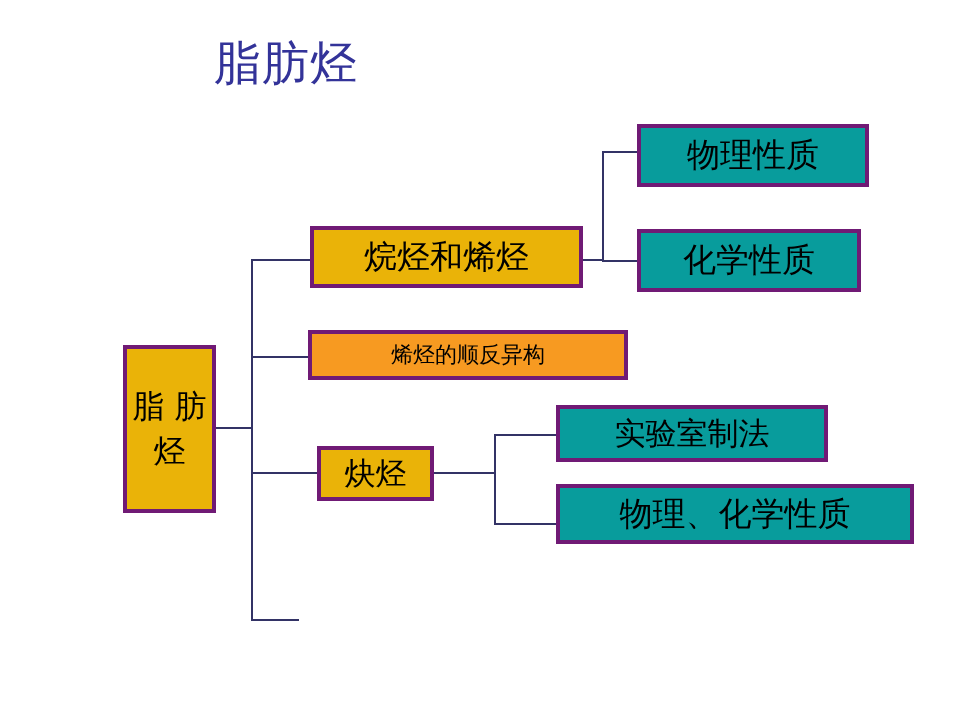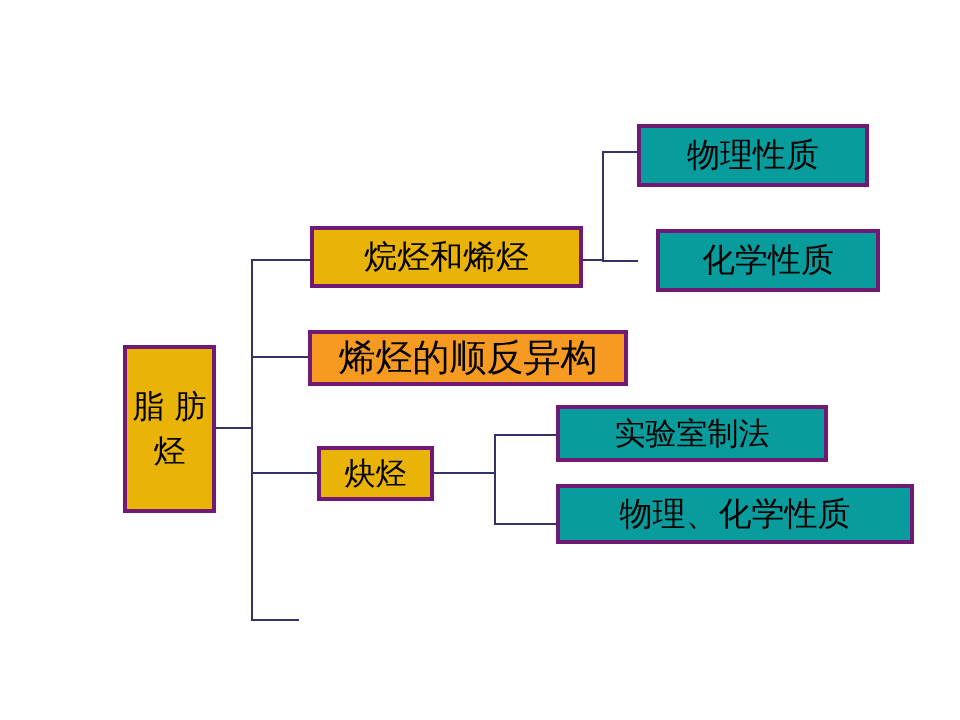--- a/index.html
+++ b/index.html
@@ -70,25 +70,24 @@
     left: 310px;  top: 226px;  width: 273px; height: 62px;
     font-size: 33px;
   }
   #node-physical {
     left: 637px;  top: 124px;  width: 232px; height: 63px;
     font-size: 33px;
   }
   #node-chemical {
     left: 637px;  top: 229px;  width: 224px; height: 63px;
     font-size: 33px;
-    margin-left: 19px;
   }
   #node-cis-trans {
-    left: 308px;  top: 330px;  width: 320px; height: 56px;
-    font-size: 37px;
+    left: 308px;  top: 330px;  width: 320px; height: 50px;
+    font-size: 22px;
   }
   #node-alkyne {
     left: 317px;  top: 446px;  width: 117px; height: 55px;
     font-size: 31px;
   }
   #node-lab-prep {
     left: 556px;  top: 405px;  width: 272px; height: 57px;
     font-size: 31px;
   }
   #node-phys-chem {
@@ -99,20 +98,21 @@
     left: 298px;  top: 566px;  width: 262px; height: 103px;
     font-size: 33px;
     line-height: 1.28;
   }
 </style>
 </head>
 <body>
 
 <div id="slide">
 
+  <div id="slide-title">脂肪烃</div>
 
   <svg id="connectors" viewBox="0 0 960 720" width="960" height="720" aria-hidden="true">
     <g stroke="#333366" stroke-width="2" fill="none" stroke-linecap="square">
 
       <path d="M216,428 L252,428"></path>
 
       <path d="M252,260 L252,620"></path>
 
       <path d="M252,260 L310,260"></path>
 

